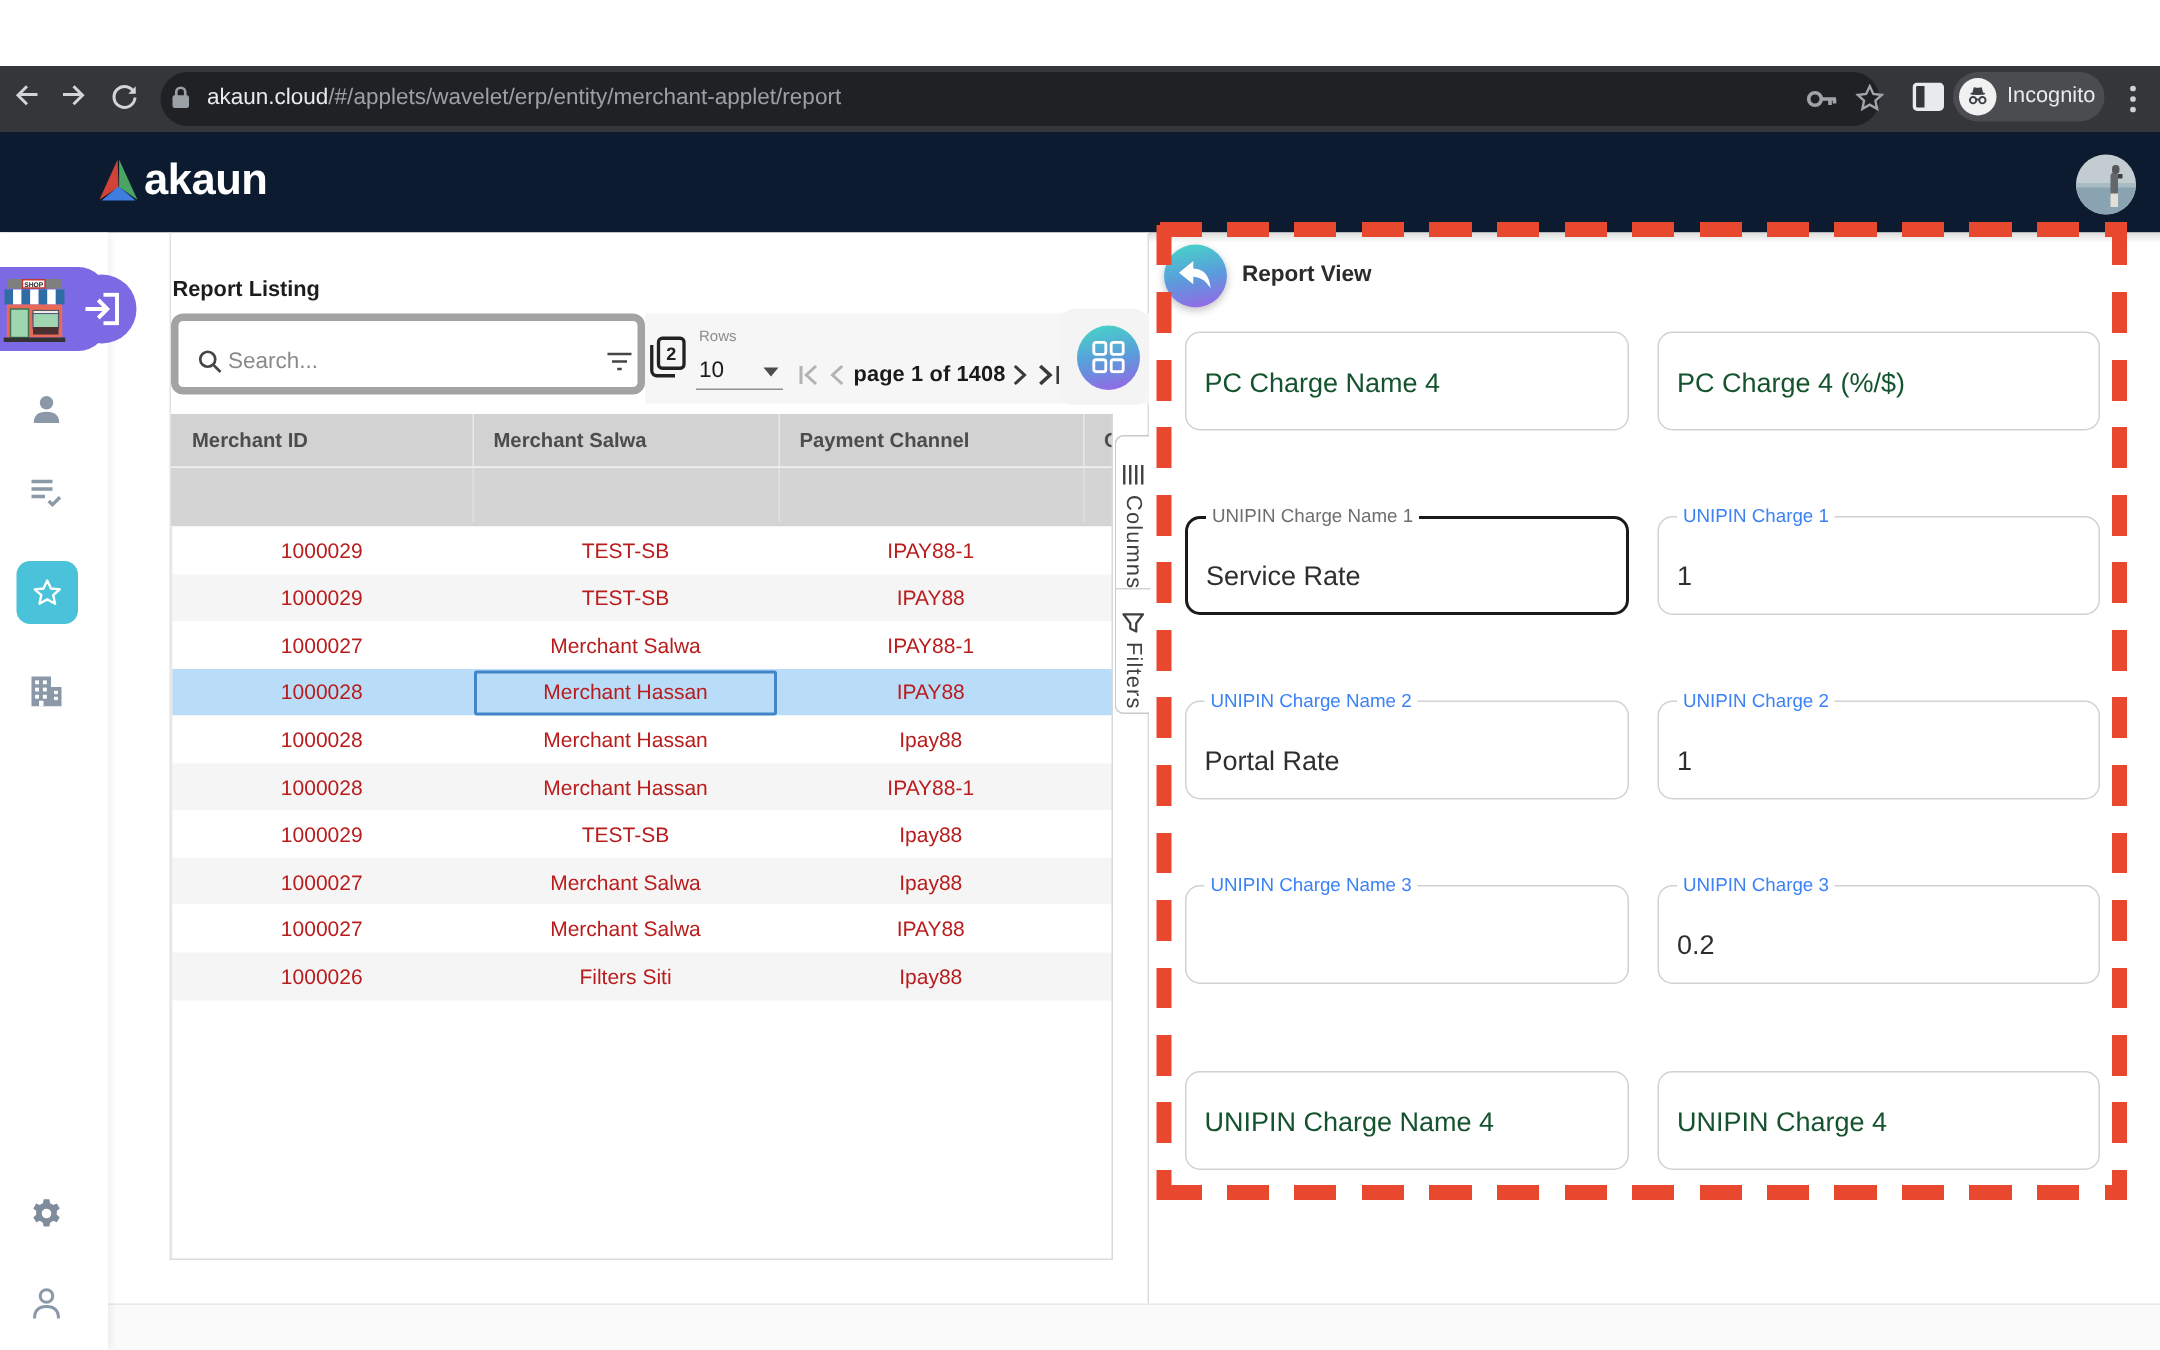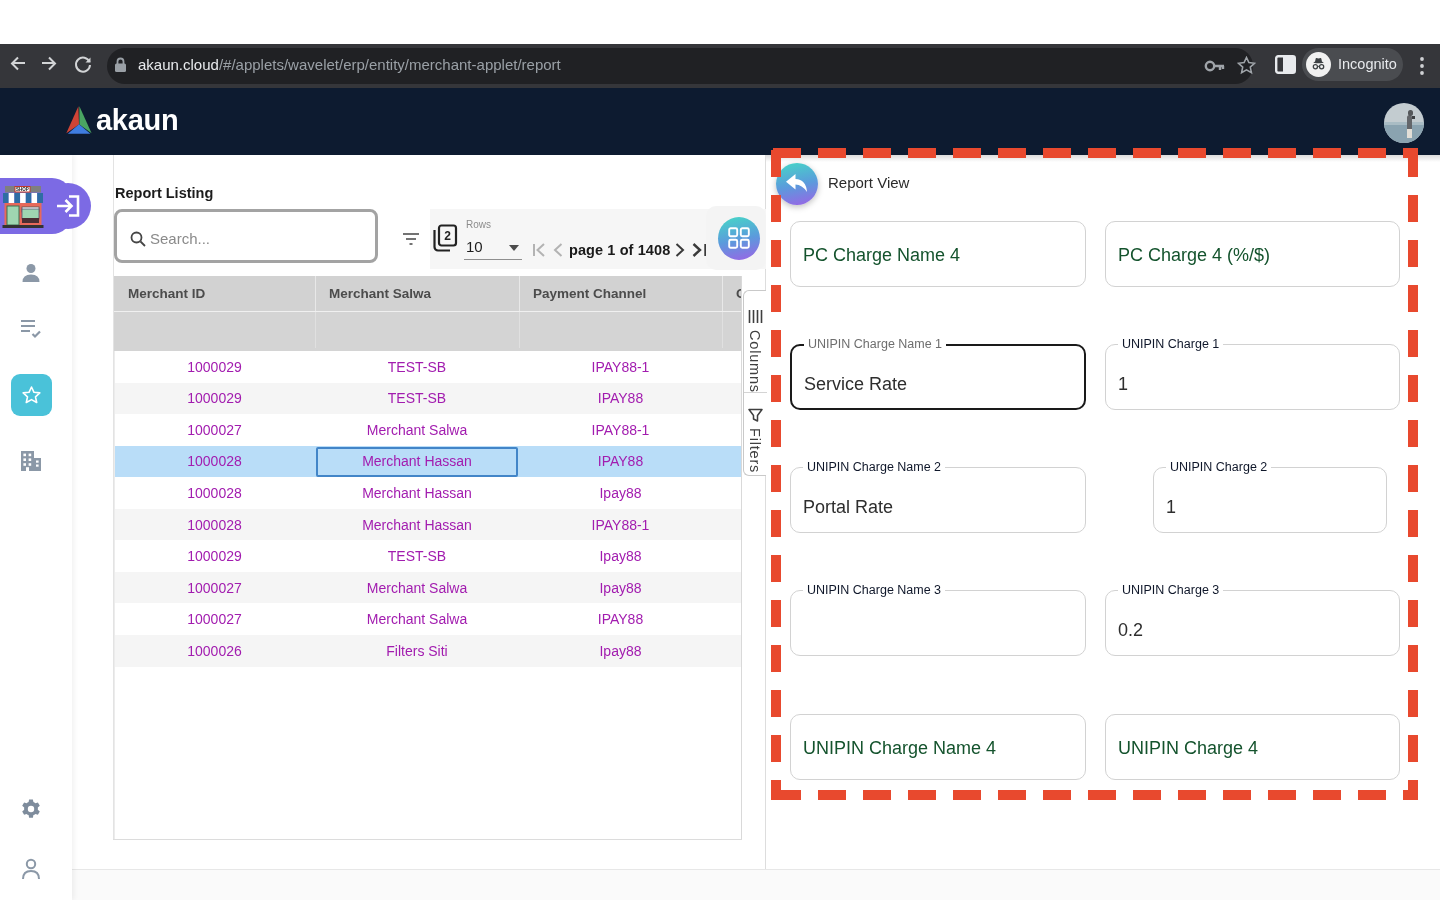--- a/index.html
+++ b/index.html
@@ -24,36 +24,36 @@
   #content { left:0; top:155px; width:1440px; height:745px; background:#fff; }
   #botstrip { left:72px; top:869px; width:1368px; height:31px; background:#fafafa;
               border-top:1px solid #e7e7e7; }
   #sidebar { left:0; top:155px; width:72px; height:745px; background:#fff;
              box-shadow:2px 0 5px rgba(0,0,0,0.06); }
   #badge { left:0; top:178px; width:72px; height:56px; background:#7c6ae4;
            border-radius:0 20px 20px 0; }
   #thead { left:114px; top:276px; width:628px; height:35px; background:#d2d2d2; overflow:hidden; }
   #tfilter { left:114px; top:311px; width:628px; height:40px; background:#d4d4d4;
              border-top:1px solid rgba(255,255,255,0.65); }
-  .trow { left:114px; width:628px; height:31.6px; font-size:14px; color:#a21caf; }
+  .trow { left:114px; width:628px; height:31.6px; font-size:14px; color:#b91c1c; }
   .cell { position:absolute; top:0; height:100%; display:flex; align-items:center;
           justify-content:center; }
   .c1 { left:0; width:201px; } .c2 { left:201px; width:204px; } .c3 { left:405px; width:203px; }
   .hcell { position:absolute; top:0; height:100%; display:flex; align-items:center;
            font-weight:bold; font-size:13.5px; color:#4c4c4c; padding-left:14px; }
 
   
   #vtabs { left:743px; top:290px; width:23px; height:186px; background:#fff;
            border:1px solid #c9c9c9; border-right:none; border-radius:6px 0 0 6px; }
   .vtext { transform:rotate(90deg); transform-origin:0 0; font-size:14.5px; color:#3f3f3f; letter-spacing:0.8px; white-space:nowrap; }
 
   .field { position:absolute; width:296px; height:66px; border:1px solid #d2d2d2;
            border-radius:10px; background:#fff; }
   .flabel { position:absolute; top:-8px; left:12px; background:#fff; padding:0 4px;
-            font-size:12.5px; color:#0f172a; line-height:14px; }
+            font-size:12.5px; color:#3b82f6; line-height:14px; }
   .fval { position:absolute; left:12px; top:0; height:100%; display:flex; align-items:center;
           font-size:18px; color:#2e2e2e; transform:translateY(7px); }
   .fph  { color:#14532d; transform:translateY(1px); }
 
   
   .dashh { height:10px; background:repeating-linear-gradient(90deg,#e8492e 0 28px,transparent 28px 45px); }
   .dashv { width:10px; background:repeating-linear-gradient(180deg,#e8492e 0 27px,transparent 27px 45px); }
 </style>
 </head>
 <body>
@@ -126,21 +126,21 @@
   <div class="abs" id="content"></div>
   <div class="abs" id="botstrip"></div>
 
   <div class="abs" style="left:113px;top:155px;width:1px;height:685px;background:#e3e3e3"></div>
   <div class="abs" style="left:765px;top:155px;width:1px;height:714px;background:#dddddd"></div>
 
   <div class="abs" style="left:115px;top:185px;font-size:14.5px;font-weight:bold;color:#1c1c1c">Report Listing</div>
 
   <div class="abs" style="left:430px;top:209px;width:336px;height:60px;background:#f6f6f6"></div>
 
-  <div class="abs" style="left:114px;top:209px;width:264px;height:54px;border:3px solid #a3a3a3;border-radius:8px;background:#fff">
+  <div class="abs" style="left:114px;top:209px;width:316px;height:54px;border:5px solid #a3a3a3;border-radius:8px;background:#fff">
     <svg class="abs" style="left:13px;top:19px" width="16" height="16" viewBox="0 0 16 16">
       <circle cx="6.5" cy="6.5" r="5" fill="none" stroke="#454545" stroke-width="1.8"></circle>
       <path d="M10.5 10.5 L15 15" stroke="#454545" stroke-width="1.8"></path>
     </svg>
     <div class="abs" style="left:33px;top:18px;font-size:15px;color:#8a8a8a">Search...</div>
     <svg class="abs" style="left:285px;top:20px" width="18" height="14" viewBox="0 0 18 14">
       <path d="M1 2 H17 M4 7 H14 M7.5 12 H10.5" stroke="#454545" stroke-width="1.7"></path>
     </svg>
   </div>
 
@@ -333,21 +333,21 @@
       <path d="M1 11 H15 M9.5 5 L15.5 11 L9.5 17" fill="none" stroke="#fff" stroke-width="2.6"></path>
     </svg>
   </div>
 
   <div class="abs" style="left:776px;top:163px;width:42px;height:42px;border-radius:50%;background:linear-gradient(168deg,#45d8c6 0%,#5b9bdc 52%,#9c62e6 100%);box-shadow:0 2px 6px rgba(0,0,0,0.25)">
     <svg class="abs" style="left:9px;top:10px" width="24" height="22" viewBox="0 0 24 22">
       <path d="M10.5 1 V6 Q21 6.5 22 19 Q17 11.5 10.5 11.5 V16.5 L1 8.75 Z" fill="#fff"></path>
     </svg>
   </div>
   <div class="abs" style="left:766px;top:155px;width:674px;height:7px;background:linear-gradient(rgba(0,0,0,0.14),rgba(0,0,0,0))"></div>
-  <div class="abs" style="left:828px;top:174px;font-size:15px;font-weight:normal;color:#2b2b2b">Report View</div>
+  <div class="abs" style="left:828px;top:174px;font-size:15px;font-weight:bold;color:#2b2b2b">Report View</div>
 
   <div class="field" style="left:790px;top:221px">
       <div class="fval fph">PC Charge Name 4</div>
     </div>
   <div class="field" style="left:1105px;top:221px;width:295px">
       <div class="fval fph">PC Charge 4 (%/$)</div>
     </div>
 
   <div class="field" style="left:790px;top:344px;border:2.5px solid #1a1a1a">
     <div class="flabel" style="top:-9px;color:#6e6e6e">UNIPIN Charge Name 1</div>
@@ -355,21 +355,21 @@
   </div>
   <div class="field" style="left:1105px;top:344px;width:295px">
     <div class="flabel">UNIPIN Charge 1</div>
     <div class="fval">1</div>
   </div>
 
   <div class="field" style="left:790px;top:467px">
     <div class="flabel">UNIPIN Charge Name 2</div>
     <div class="fval">Portal Rate</div>
   </div>
-  <div class="field" style="left:1153px;top:467px;width:234px">
+  <div class="field" style="left:1105px;top:467px;width:295px">
     <div class="flabel">UNIPIN Charge 2</div>
     <div class="fval">1</div>
   </div>
 
   <div class="field" style="left:790px;top:590px">
     <div class="flabel">UNIPIN Charge Name 3</div>
   </div>
   <div class="field" style="left:1105px;top:590px;width:295px">
     <div class="flabel">UNIPIN Charge 3</div>
     <div class="fval">0.2</div>

